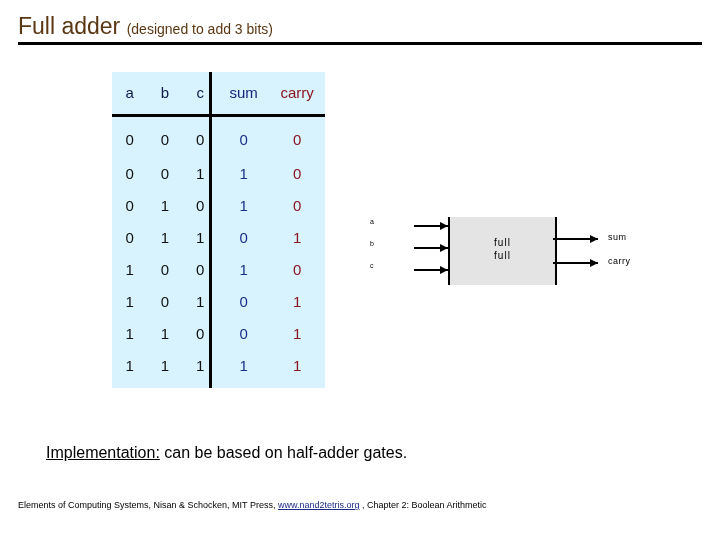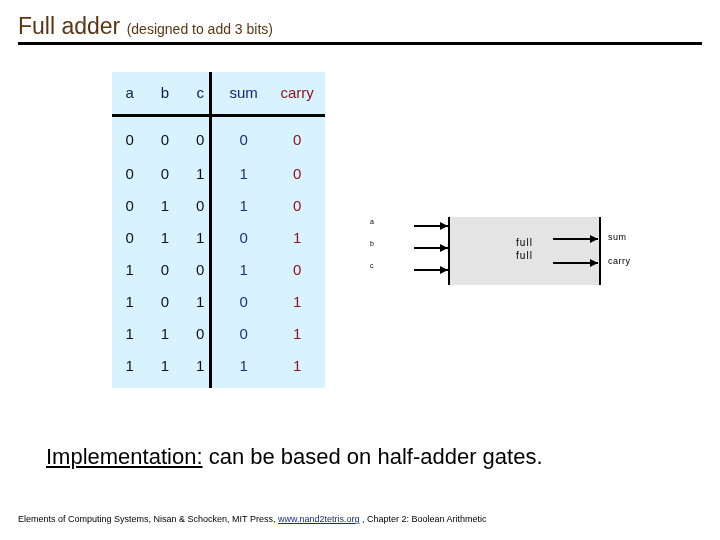--- a/index.html
+++ b/index.html
@@ -109,21 +109,20 @@
   }
   #fa-box {
     position: absolute;
     left: 80px;
     top: 5px;
     width: 105px;
     height: 68px;
     background: #e4e4e4;
     border-left: 2px solid #000;
     border-right: 2px solid #000;
-    padding-left: 44px;
   }
   #fa-box .label {
     position: absolute;
     left: 0; right: 0;
     top: 19px;
     text-align: center;
     font-size: 10px;
     line-height: 13px;
     color: #000000;
     letter-spacing: 1px;
@@ -172,31 +171,31 @@
     font-size: 9px;
     color: #000000;
     letter-spacing: 0.5px;
   }
 
   
   #implementation {
     position: absolute;
     left: 46px;
     top: 444px;
-    font-size: 22px;
+    font-size: 16px;
     color: #000000;
     white-space: nowrap;
   }
   #implementation .u { text-decoration: underline; }
 
   
   #footer {
     position: absolute;
     left: 18px;
-    top: 513px;
+    top: 499px;
     font-size: 9px;
     color: #000000;
     line-height: 12px;
     white-space: nowrap;
   }
   #footer .link {
     color: #1b2a8a;
     text-decoration: underline;
   }
 </style>

